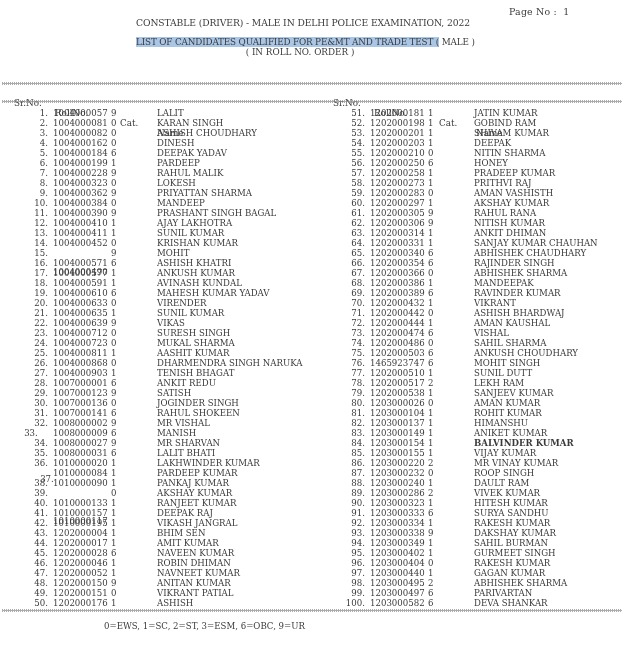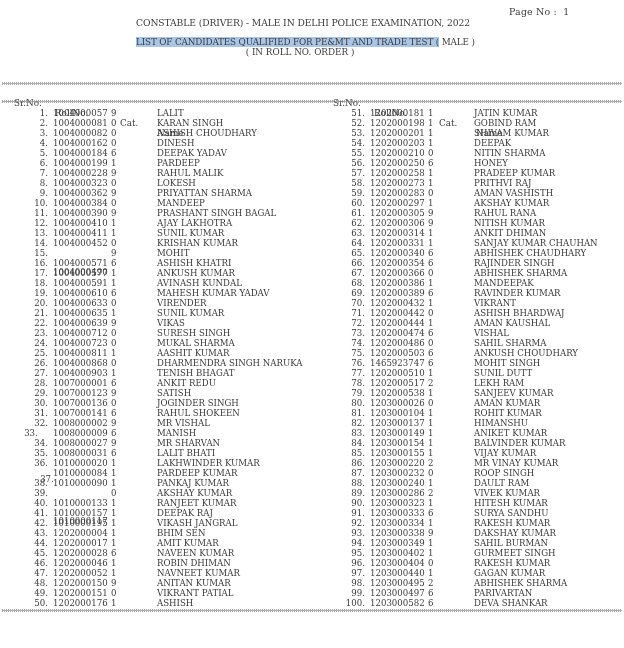--- a/index.html
+++ b/index.html
@@ -140,34 +140,34 @@
     <div class="row"><span style="left:0;width:35px;text-align:right;">74.</span><span style="left:40px;">1202000486</span><span style="left:98px;">0</span><span style="left:144px;">SAHIL SHARMA</span></div>
     <div class="row"><span style="left:0;width:35px;text-align:right;">75.</span><span style="left:40px;">1202000503</span><span style="left:98px;">6</span><span style="left:144px;">ANKUSH CHOUDHARY</span></div>
     <div class="row"><span style="left:0;width:35px;text-align:right;">76.</span><span style="left:40px;">1465923747</span><span style="left:98px;">6</span><span style="left:144px;">MOHIT SINGH</span></div>
     <div class="row"><span style="left:0;width:35px;text-align:right;">77.</span><span style="left:40px;">1202000510</span><span style="left:98px;">1</span><span style="left:144px;">SUNIL DUTT</span></div>
     <div class="row"><span style="left:0;width:35px;text-align:right;">78.</span><span style="left:40px;">1202000517</span><span style="left:98px;">2</span><span style="left:144px;">LEKH RAM</span></div>
     <div class="row"><span style="left:0;width:35px;text-align:right;">79.</span><span style="left:40px;">1202000538</span><span style="left:98px;">1</span><span style="left:144px;">SANJEEV KUMAR</span></div>
     <div class="row"><span style="left:0;width:35px;text-align:right;">80.</span><span style="left:40px;">1203000026</span><span style="left:98px;">0</span><span style="left:144px;">AMAN KUMAR</span></div>
     <div class="row"><span style="left:0;width:35px;text-align:right;">81.</span><span style="left:40px;">1203000104</span><span style="left:98px;">1</span><span style="left:144px;">ROHIT KUMAR</span></div>
     <div class="row"><span style="left:0;width:35px;text-align:right;">82.</span><span style="left:40px;">1203000137</span><span style="left:98px;">1</span><span style="left:144px;">HIMANSHU</span></div>
     <div class="row"><span style="left:0;width:35px;text-align:right;">83.</span><span style="left:40px;">1203000149</span><span style="left:98px;">1</span><span style="left:144px;">ANIKET KUMAR</span></div>
-    <div class="row"><span style="left:0;width:35px;text-align:right;">84.</span><span style="left:40px;">1203000154</span><span style="left:98px;">1</span><span style="left:144px;">BALVINDER KUMAR</span></div>
+    <div class="row"><span style="left:0;width:35px;text-align:right;">84.</span><span style="left:40px;">1203000154</span><span style="left:98px;">1</span><span style="left:144px;font-weight:bold;">BALVINDER KUMAR</span></div>
     <div class="row"><span style="left:0;width:35px;text-align:right;">85.</span><span style="left:40px;">1203000155</span><span style="left:98px;">1</span><span style="left:144px;">VIJAY KUMAR</span></div>
     <div class="row"><span style="left:0;width:35px;text-align:right;">86.</span><span style="left:40px;">1203000220</span><span style="left:98px;">2</span><span style="left:144px;">MR VINAY KUMAR</span></div>
     <div class="row"><span style="left:0;width:35px;text-align:right;">87.</span><span style="left:40px;">1203000232</span><span style="left:98px;">0</span><span style="left:144px;">ROOP SINGH</span></div>
     <div class="row"><span style="left:0;width:35px;text-align:right;">88.</span><span style="left:40px;">1203000240</span><span style="left:98px;">1</span><span style="left:144px;">DAULT RAM</span></div>
     <div class="row"><span style="left:0;width:35px;text-align:right;">89.</span><span style="left:40px;">1203000286</span><span style="left:98px;">2</span><span style="left:144px;">VIVEK KUMAR</span></div>
     <div class="row"><span style="left:0;width:35px;text-align:right;">90.</span><span style="left:40px;">1203000323</span><span style="left:98px;">1</span><span style="left:144px;">HITESH KUMAR</span></div>
     <div class="row"><span style="left:0;width:35px;text-align:right;">91.</span><span style="left:40px;">1203000333</span><span style="left:98px;">6</span><span style="left:144px;">SURYA SANDHU</span></div>
     <div class="row"><span style="left:0;width:35px;text-align:right;">92.</span><span style="left:40px;">1203000334</span><span style="left:98px;">1</span><span style="left:144px;">RAKESH KUMAR</span></div>
     <div class="row"><span style="left:0;width:35px;text-align:right;">93.</span><span style="left:40px;">1203000338</span><span style="left:98px;">9</span><span style="left:144px;">DAKSHAY KUMAR</span></div>
     <div class="row"><span style="left:0;width:35px;text-align:right;">94.</span><span style="left:40px;">1203000349</span><span style="left:98px;">1</span><span style="left:144px;">SAHIL BURMAN</span></div>
     <div class="row"><span style="left:0;width:35px;text-align:right;">95.</span><span style="left:40px;">1203000402</span><span style="left:98px;">1</span><span style="left:144px;">GURMEET SINGH</span></div>
     <div class="row"><span style="left:0;width:35px;text-align:right;">96.</span><span style="left:40px;">1203000404</span><span style="left:98px;">0</span><span style="left:144px;">RAKESH KUMAR</span></div>
     <div class="row"><span style="left:0;width:35px;text-align:right;">97.</span><span style="left:40px;">1203000440</span><span style="left:98px;">1</span><span style="left:144px;">GAGAN KUMAR</span></div>
     <div class="row"><span style="left:0;width:35px;text-align:right;">98.</span><span style="left:40px;">1203000495</span><span style="left:98px;">2</span><span style="left:144px;">ABHISHEK SHARMA</span></div>
     <div class="row"><span style="left:0;width:35px;text-align:right;">99.</span><span style="left:40px;">1203000497</span><span style="left:98px;">6</span><span style="left:144px;">PARIVARTAN</span></div>
     <div class="row"><span style="left:0;width:35px;text-align:right;">100.</span><span style="left:40px;">1203000582</span><span style="left:98px;">6</span><span style="left:144px;">DEVA SHANKAR</span></div>
   </div>
 
 <div class="rule r3"></div>
 
-<div class="legend"></div>
+<div class="legend"><div>0=EWS, 1=SC, 2=ST, 3=ESM, 6=OBC, 9=UR</div></div>
 
 </body></html>

